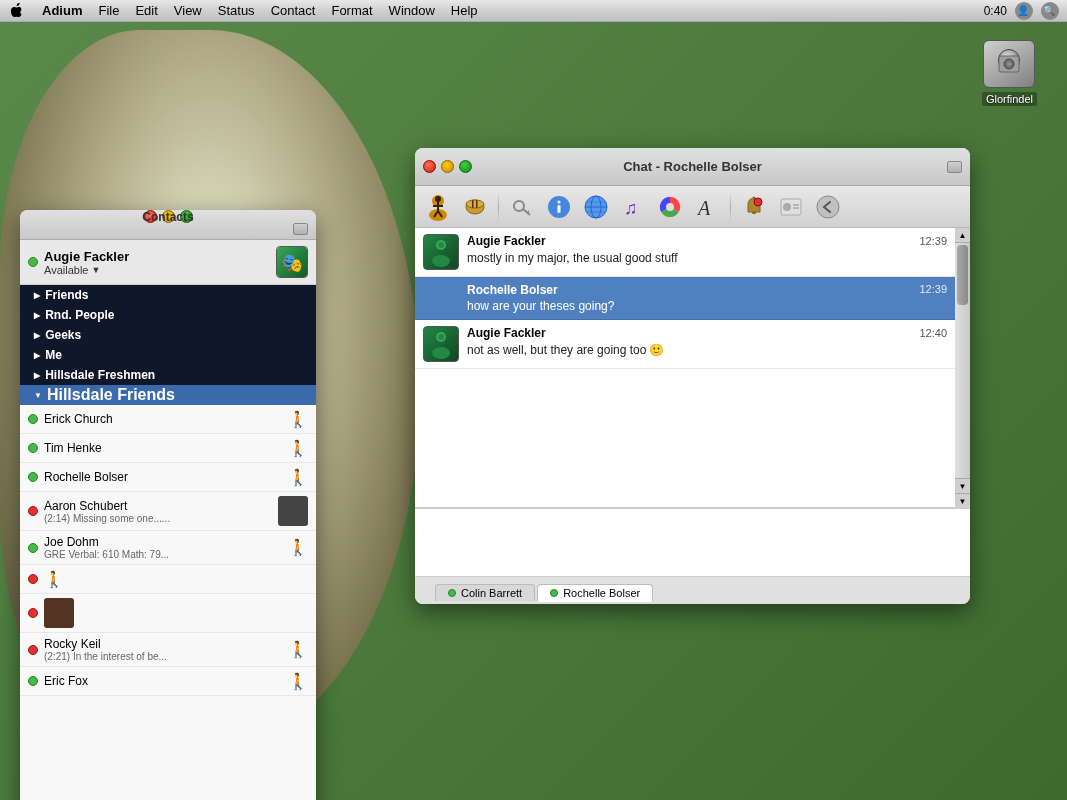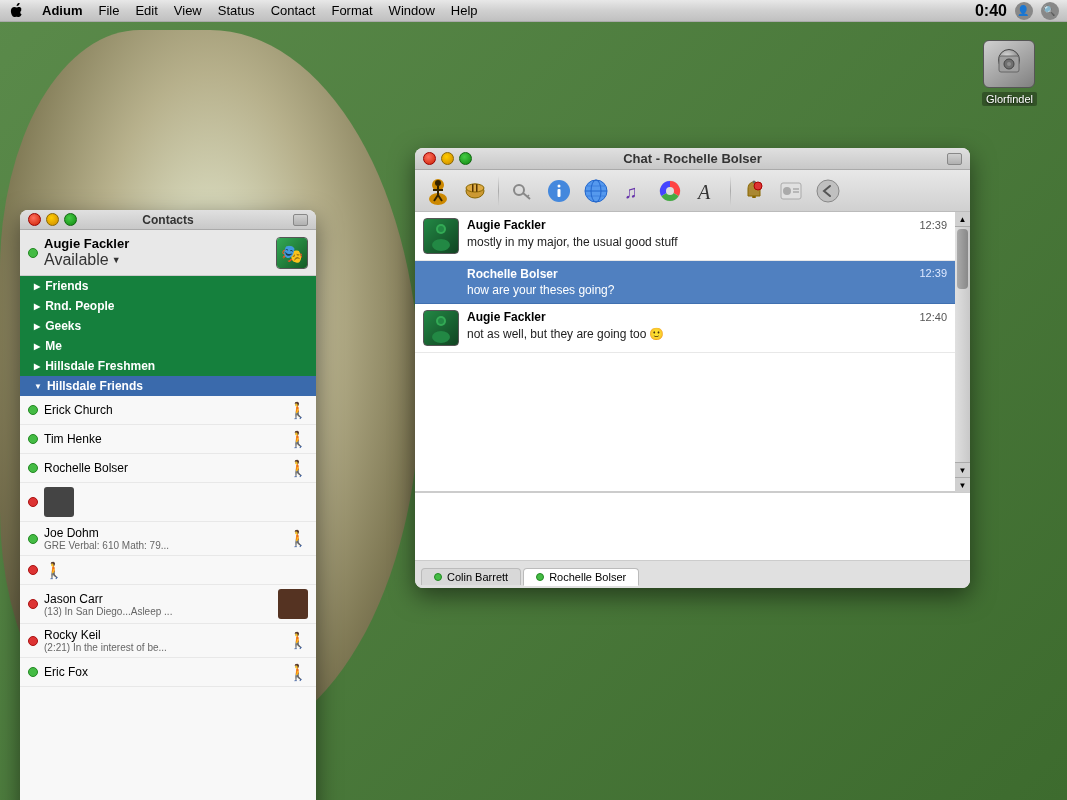--- a/index.html
+++ b/index.html
@@ -58,21 +58,21 @@
       height: 22px;
       display: flex; align-items: center;
       cursor: pointer;
     }
     .menubar-item.bold { font-weight: 700; }
     .menubar-right {
       margin-left: auto;
       display: flex; align-items: center; gap: 8px;
     }
     .menubar-clock {
-      font-size: 16px; font-weight: 700;
+      font-size: 12px; font-weight: 400;
     }
     .menubar-icon {
       width: 18px; height: 18px;
       border-radius: 50%;
       background: #888;
       display: flex; align-items: center; justify-content: center;
       font-size: 10px; color: white;
     }
 
     
@@ -115,26 +115,27 @@
       position: absolute;
       top: 210px; left: 20px;
       width: 296px;
       background: #f0f0f0;
       border-radius: 8px;
       box-shadow: 0 8px 24px rgba(0,0,0,0.5);
       z-index: 60;
       overflow: hidden;
     }
     .window-titlebar {
-      height: 20px;
+      height: 30px;
       background: linear-gradient(to bottom, #e0e0e0 0%, #c8c8c8 100%);
       display: flex; align-items: center;
       padding: 0 8px;
       border-bottom: 1px solid #aaa;
       position: relative;
+      flex-direction: column;
     }
     .window-controls {
       display: flex; gap: 5px;
     }
     .win-btn {
       width: 13px; height: 13px;
       border-radius: 50%;
       cursor: pointer;
     }
     .win-close { background: radial-gradient(circle at 40% 35%, #ff7060, #cc2000); border: 1px solid #990000; }
@@ -175,46 +176,46 @@
     .user-avatar {
       width: 32px; height: 32px;
       border-radius: 4px;
       background: linear-gradient(135deg, #228844, #114422);
       border: 1px solid #555;
       overflow: hidden;
     }
     .available-row {
       display: flex; align-items: center; gap: 3px;
     }
-    .available-text { font-size: 16px; color: #333; }
+    .available-text { font-size: 11px; color: #333; }
     .available-arrow { font-size: 9px; color: #333; }
 
     
     .contacts-list {
       overflow-y: auto;
       height: 560px;
       background: #f8f8f8;
     }
     .contact-group {
-      background: #15803d;
+      background: #0f172a;
       color: white;
       font-size: 12px;
       font-weight: 600;
       padding: 2px 8px 2px 14px;
       display: flex; align-items: center;
       cursor: pointer;
       height: 20px;
     }
     .contact-group.collapsed::before { content: '▶'; margin-right: 5px; font-size: 8px; }
     .contact-group.active { background: #2a5a98; }
 
     .hillsdale-friends-header {
       background: #3a6aac;
       color: white;
-      font-size: 12px; font-weight: 600;
+      font-size: 16px; font-weight: 600;
       padding: 2px 8px 2px 14px;
       display: flex; align-items: center;
       height: 20px;
       cursor: pointer;
     }
     .hillsdale-friends-header::before { content: '▼'; margin-right: 5px; font-size: 8px; }
 
     .contact-item {
       display: flex; align-items: center;
       padding: 4px 8px;
@@ -251,21 +252,21 @@
       position: absolute;
       top: 148px; left: 415px;
       width: 555px;
       background: #f0f0f0;
       border-radius: 8px;
       box-shadow: 0 8px 24px rgba(0,0,0,0.5);
       z-index: 70;
       overflow: hidden;
     }
     .chat-titlebar {
-      height: 22px;
+      height: 38px;
       background: linear-gradient(to bottom, #e0e0e0, #c8c8c8);
       display: flex; align-items: center;
       padding: 0 8px;
       border-bottom: 1px solid #aaa;
       position: relative;
     }
     .chat-title {
       position: absolute; left: 50%; transform: translateX(-50%);
       font-size: 13px; font-weight: 600; color: #333;
     }
@@ -353,21 +354,21 @@
       border: none; outline: none;
       font-size: 12px;
       resize: none;
       background: transparent;
     }
 
     
     .chat-tabs {
       display: flex; align-items: center;
       background: #e0e0e0;
-      padding: 4px 6px 0;
+      padding: 4px 20px 0;
       border-top: 1px solid #ccc;
       height: 28px;
     }
     .chat-tab {
       padding: 2px 12px;
       font-size: 11px;
       border-radius: 4px 4px 0 0;
       border: 1px solid #bbb;
       border-bottom: none;
       background: #d8d8d8;
@@ -477,43 +478,43 @@
     <div class="contact-item">
       <div class="contact-dot dot-green"></div>
       <div class="contact-info">
         <div class="contact-name">Rochelle Bolser</div>
       </div>
       <div class="contact-walk-icon">🚶</div>
     </div>
 
     <div class="contact-item">
       <div class="contact-dot dot-red"></div>
+      <div class="contact-info">
+        <div class="contact-name">Aaron Schubert</div>
+        <div class="contact-status">(2:14) Missing some one......</div>
+      </div>
       <div class="contact-photo" style="background:#444;"></div>
     </div>
 
     <div class="contact-item">
       <div class="contact-dot dot-green"></div>
       <div class="contact-info">
         <div class="contact-name">Joe Dohm</div>
         <div class="contact-status">GRE Verbal: 610 Math: 79...</div>
       </div>
       <div class="contact-walk-icon">🚶</div>
     </div>
 
     <div class="contact-item">
       <div class="contact-dot dot-red"></div>
       <div class="contact-walk-icon">🚶</div>
     </div>
 
     <div class="contact-item">
       <div class="contact-dot dot-red"></div>
-      <div class="contact-info">
-        <div class="contact-name">Jason Carr</div>
-        <div class="contact-status">(13) In San Diego...Asleep ...</div>
-      </div>
       <div class="contact-photo" style="background:#553322;"></div>
     </div>
 
     <div class="contact-item">
       <div class="contact-dot dot-red"></div>
       <div class="contact-info">
         <div class="contact-name">Rocky Keil</div>
         <div class="contact-status">(2:21) In the interest of be...</div>
       </div>
       <div class="contact-walk-icon">🚶</div>

